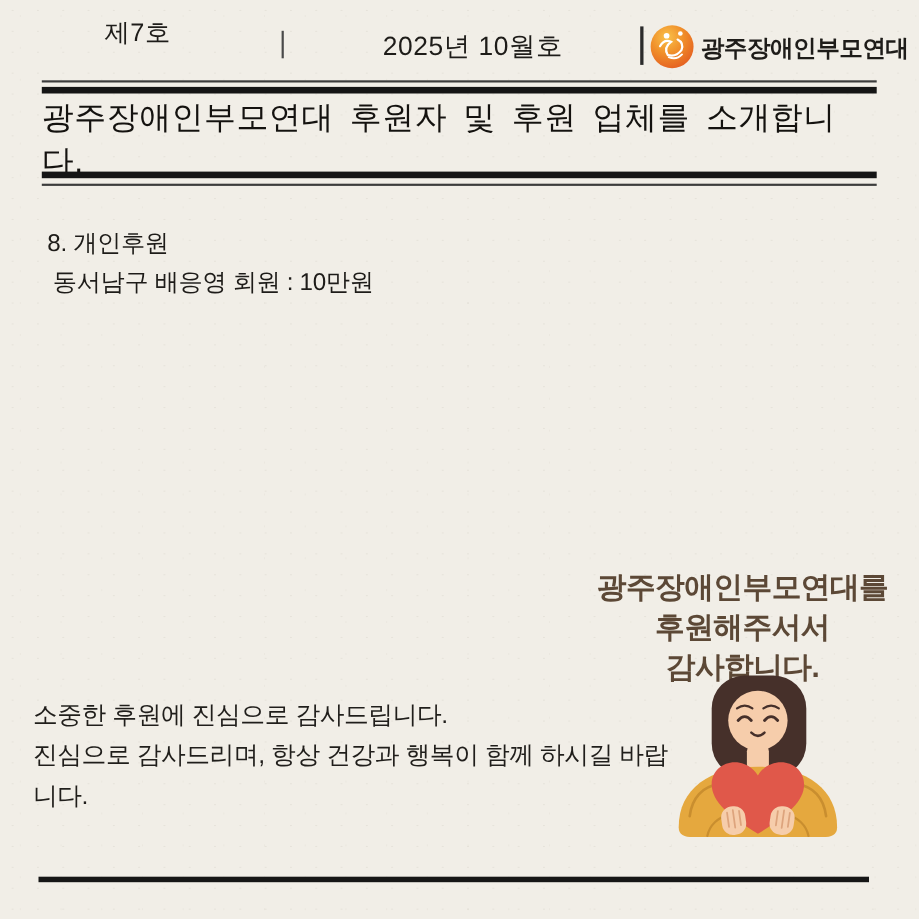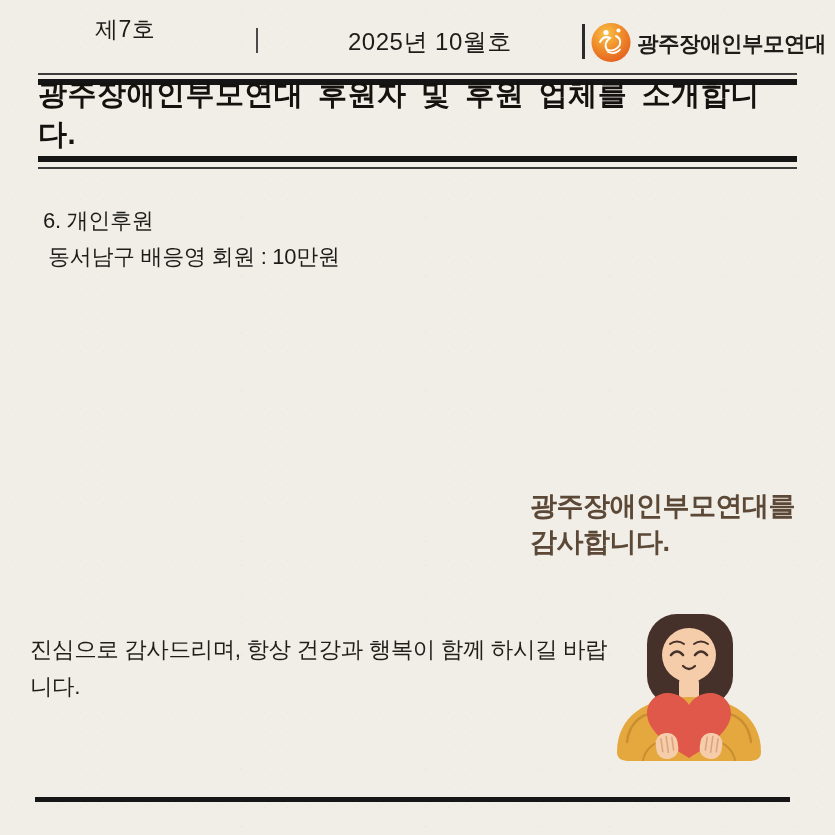--- a/index.html
+++ b/index.html
@@ -30,34 +30,34 @@
   .rule-thin  { height: 2px; background: #3c3c3c; }
   .rule-thick { height: 6px; }
   .r1 { top: 73px; }
   .r2 { top: 79px; }
   .r3 { top: 156px; }
   .r4 { top: 167px; }
   .rule-bottom { left: 35px; top: 797px; width: 755px; height: 5px; background: #161616; }
 
   
   .title {
-    left: 38px; top: 90px; width: 759px; height: 50px;
+    left: 38px; top: 102px; width: 759px; height: 50px;
     display: flex; align-items: center; justify-content: center;
-    font-size: 29px; font-weight: 700; letter-spacing: 0.5px;
+    font-size: 29px; font-weight: 400; letter-spacing: 0.5px;
     color: #14120f; word-spacing: 6px;
   }
 
   
   .donor-head  { left: 43px; top: 206px; font-size: 22px; font-weight: 500; letter-spacing: -0.3px; }
   .donor-entry { left: 48px; top: 242px; font-size: 22px; font-weight: 500; letter-spacing: -0.3px; }
 
   
   .thanks {
-    left: 530px; top: 488px; width: 290px;
-    text-align: left; color: #5c4836;
+    left: 530px; top: 516px; width: 290px;
+    text-align: center; color: #5c4836;
     font-size: 27px; font-weight: 700; line-height: 36px; letter-spacing: -0.5px;
   }
   .illus { left: 597px; top: 610px; width: 185px; height: 152px; }
 
   
   .closing {
     left: 30px; top: 631px; width: 580px;
     font-size: 22.5px; font-weight: 500; line-height: 37px; letter-spacing: -0.4px;
     color: #201e1b;
   }
@@ -88,25 +88,26 @@
   </svg>
 </div>
 <div class="abs hdr-org">광주장애인부모연대</div>
 
 <div class="abs rule rule-thin r1"></div>
 <div class="abs rule rule-thick r2"></div>
 <div class="abs title">광주장애인부모연대 후원자 및 후원 업체를 소개합니다.</div>
 <div class="abs rule rule-thick r3"></div>
 <div class="abs rule rule-thin r4"></div>
 
-<div class="abs donor-head">6. 개인후원</div>
+<div class="abs donor-head">8. 개인후원</div>
 <div class="abs donor-entry">동서남구 배응영 회원 : 10만원</div>
 
 <div class="abs thanks">
   <div>광주장애인부모연대를</div>
+  <div>후원해주서서</div>
   <div>감사합니다.</div>
 </div>
 
 <div class="abs illus">
   <svg width="185" height="152" viewBox="0 0 185 152">
 
     <rect x="50" y="4" width="86" height="92" rx="30" fill="#46302a"></rect>
 
     <rect x="82" y="64" width="20" height="30" rx="9" fill="#f6cdab"></rect>
 
@@ -134,16 +135,17 @@
       <path d="M65 128 v13 M70.5 126.5 v16 M76 128 v13" fill="none" stroke="#dda47d" stroke-width="1.6" stroke-linecap="round"></path>
     </g>
     <g transform="rotate(8 114 136)">
       <rect x="103" y="123" width="22" height="26" rx="10" fill="#f6cdab"></rect>
       <path d="M109 128 v13 M114.5 126.5 v16 M120 128 v13" fill="none" stroke="#dda47d" stroke-width="1.6" stroke-linecap="round"></path>
     </g>
   </svg>
 </div>
 
 <div class="abs closing">
+  <div>소중한 후원에 진심으로 감사드립니다.</div>
   <div>진심으로 감사드리며, 항상 건강과 행복이 함께 하시길 바랍니다.</div>
 </div>
 
 <div class="abs rule-bottom"></div>
 
 </body></html>

